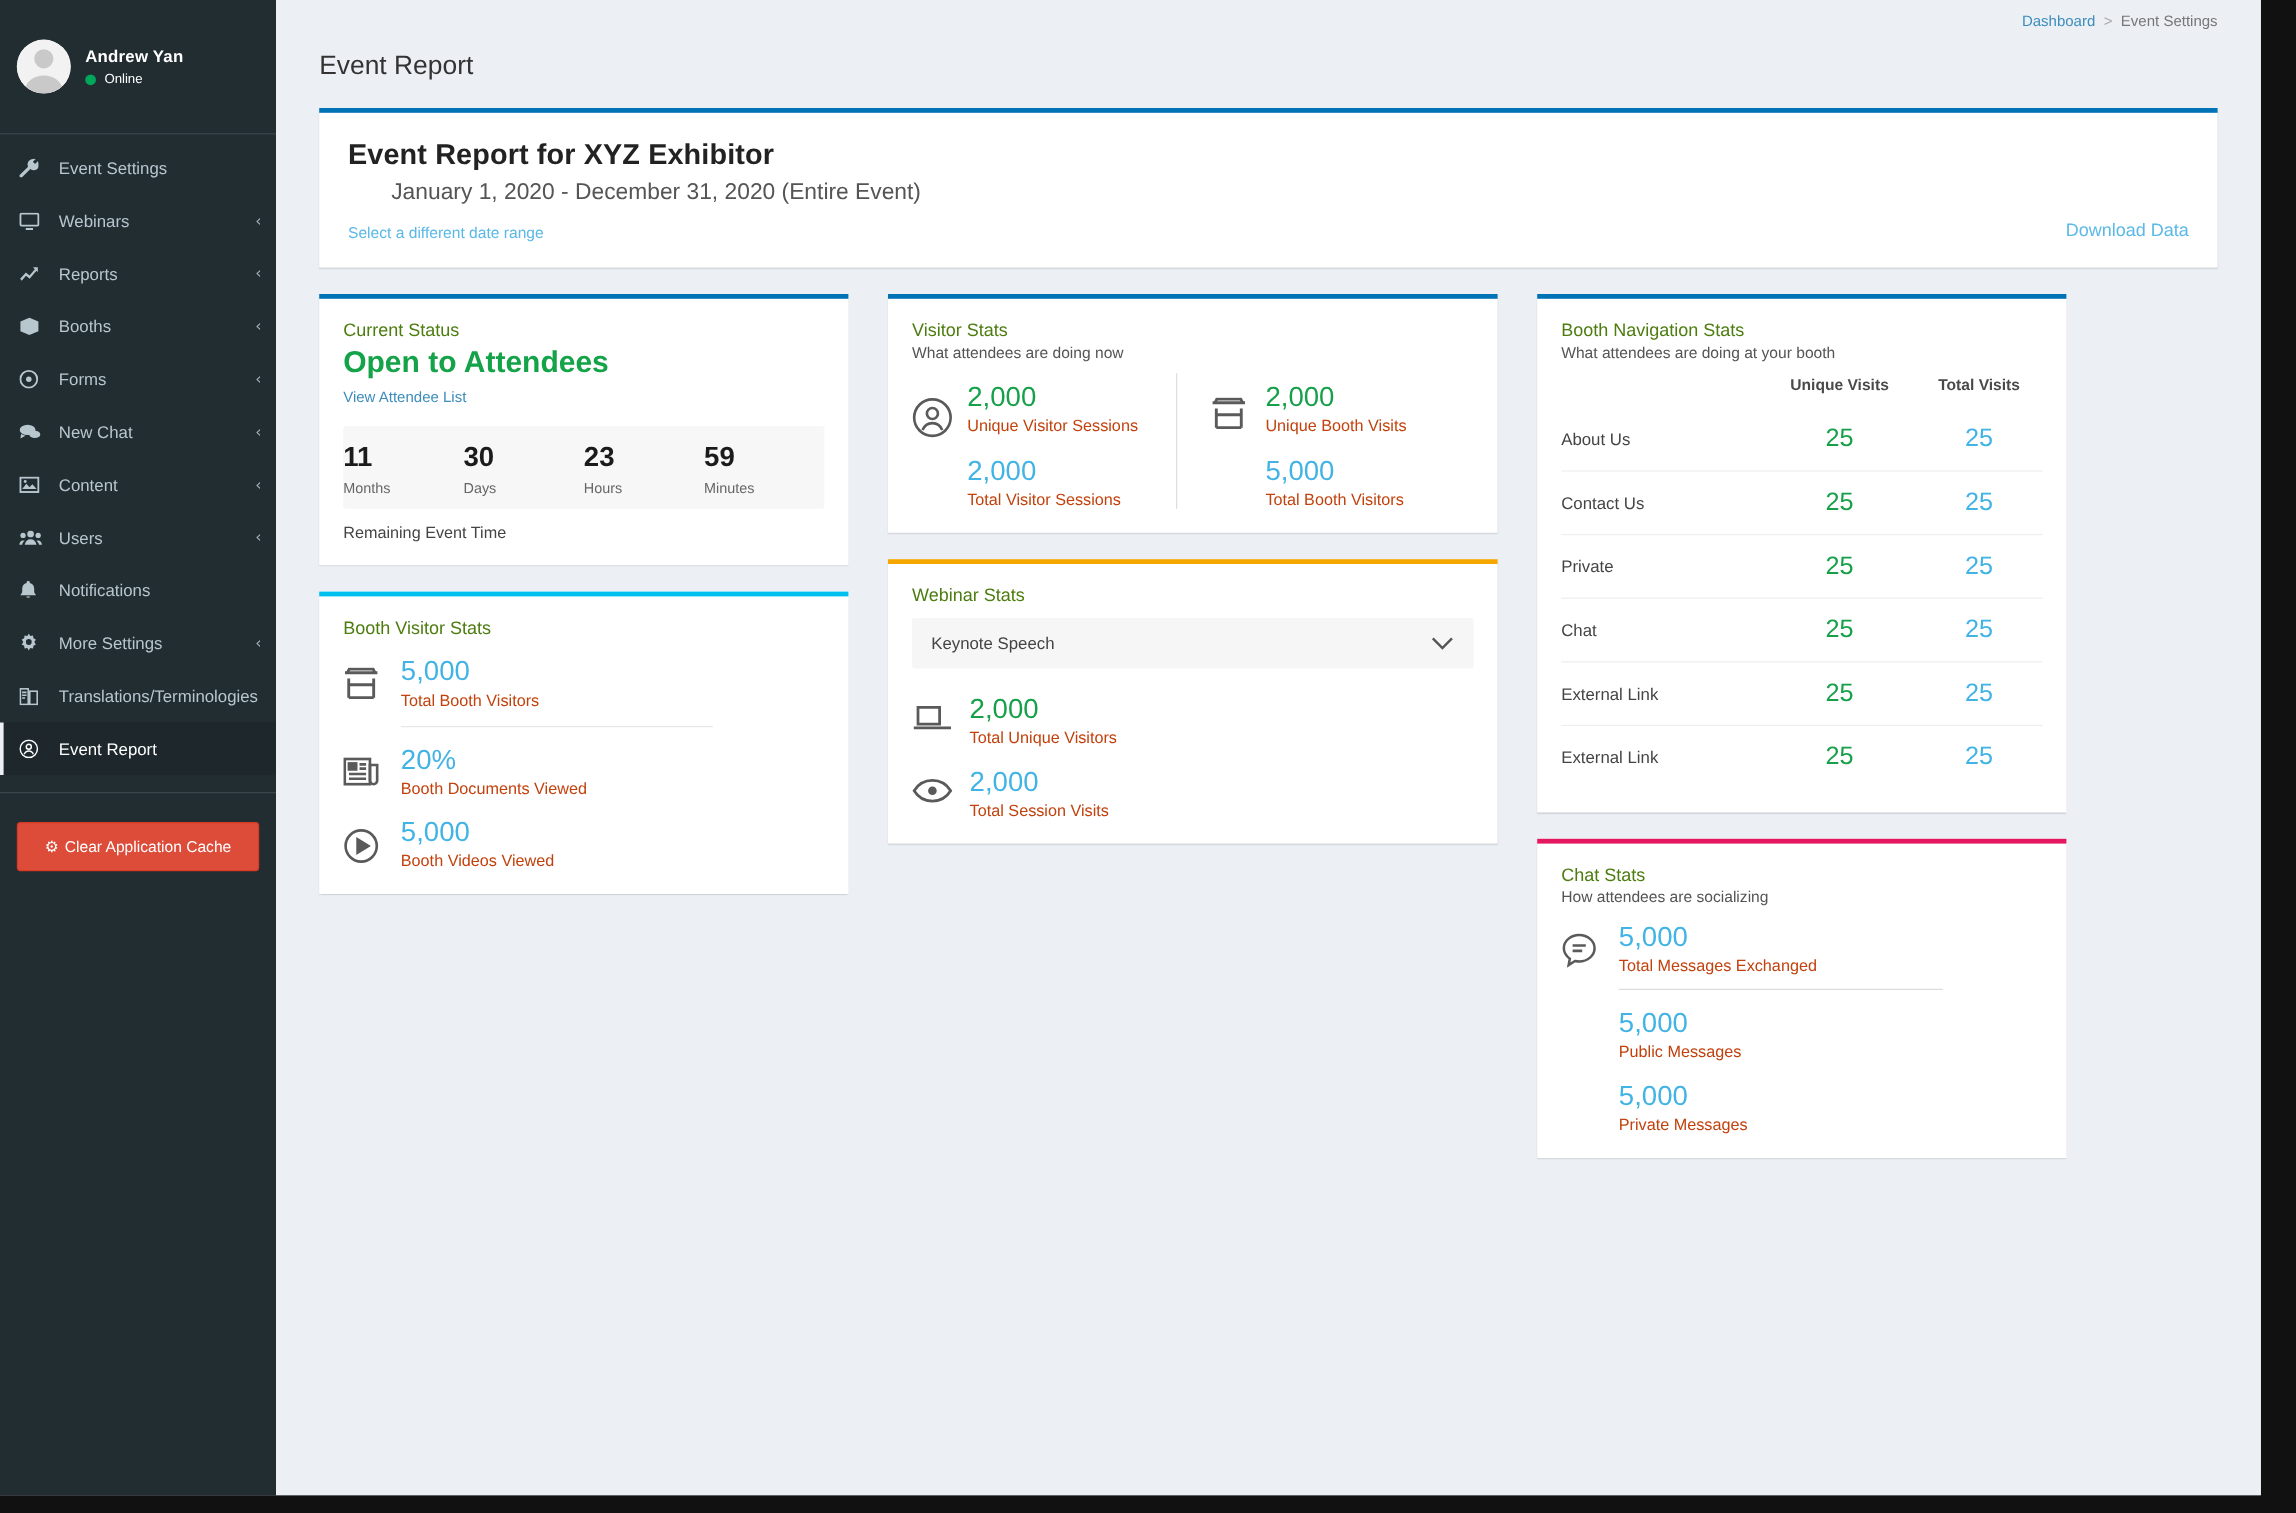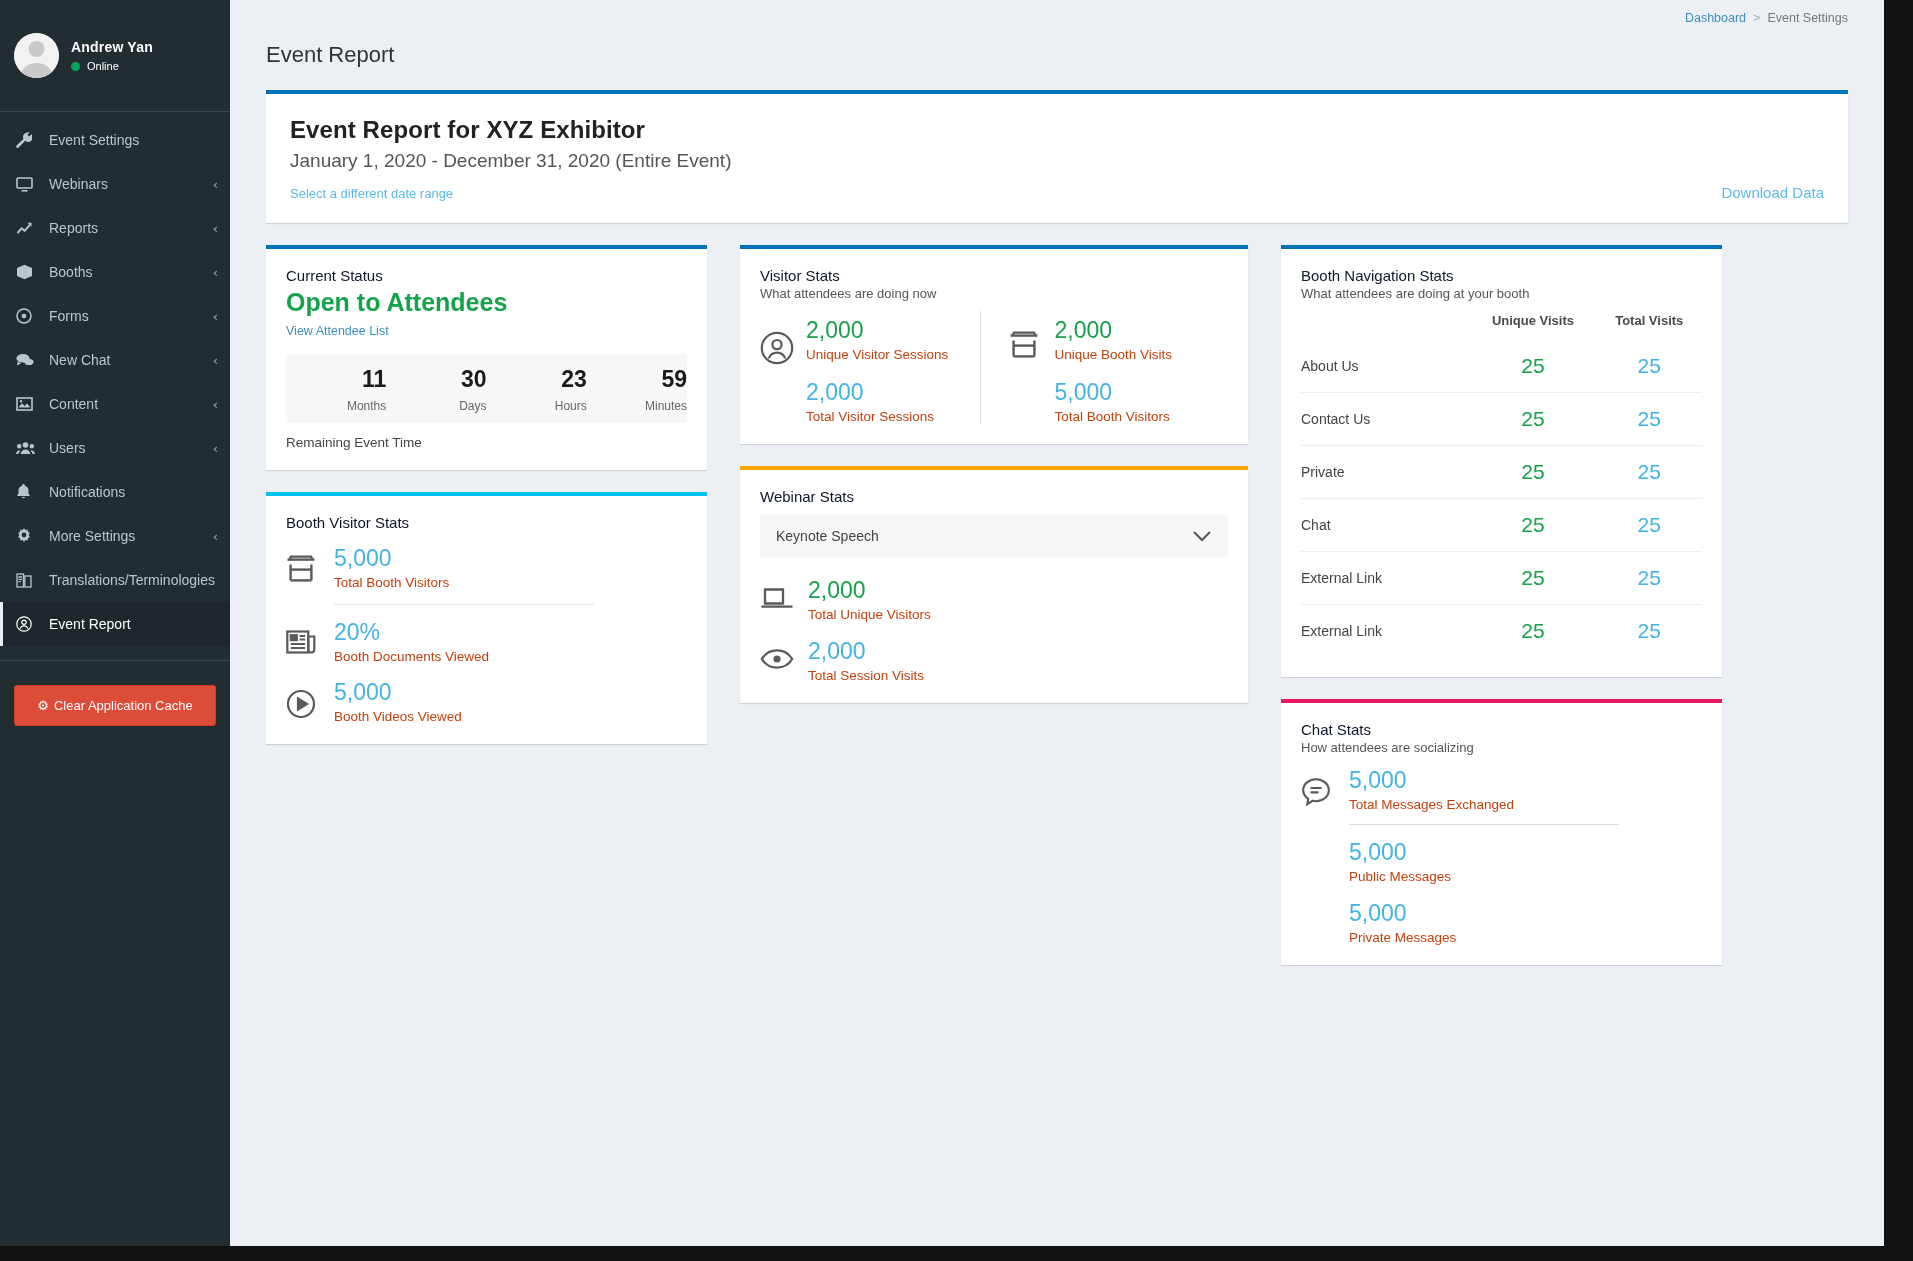--- a/index.html
+++ b/index.html
@@ -114,47 +114,47 @@
   
   .card {
     background: #ffffff;
     border-top: 4px solid #3c8dbc;
     box-shadow: 0 1px 1px rgba(0,0,0,.12);
     position: relative;
     margin-bottom: 22px;
   }
   .card-body { padding: 18px 20px 20px 20px; }
   .card-title {
-    color: #0f172a; font-size: 15px; margin-bottom: 2px;
+    color: #4d7c0f; font-size: 15px; margin-bottom: 2px;
   }
   .card-sub { font-size: 13px; color: #555; margin-bottom: 4px; }
 
   
   .report-card .card-body { padding: 22px 24px 22px 24px; }
   .report-h1 { font-size: 24px; color: #222; font-weight: bold; letter-spacing: .1px; }
-  .report-h2 { font-size: 19px; color: #555; margin-top: 6px; }
+  .report-h2 { font-size: 19px; color: #555; margin-top: 6px; margin-left: 36px; }
   .report-row { display: flex; align-items: flex-end; justify-content: space-between; margin-top: 12px; }
   .link { color: #5bb9e8; font-size: 13px; cursor: pointer; text-decoration: none; }
   .link-dl { color: #5bb9e8; font-size: 15px; cursor: pointer; text-decoration: none; }
 
   .grid {
     display: flex; gap: 33px; align-items: flex-start;
   }
   .col-a { width: 441px; }
   .col-b { width: 508px; }
   .col-c { width: 441px; }
 
   
   .status-big { font-size: 25px; color: #15a349; font-weight: bold; margin-top: 4px; }
   .status-link { display: inline-block; margin-top: 7px; font-size: 12.5px; color: #3c8dbc; cursor: pointer;}
   .timer {
     background: #f7f7f7; margin-top: 15px;
     display: flex; padding: 12px 0 10px 0; border-radius: 2px;
   }
-  .timer-cell { flex: 1; text-align: right; }
+  .timer-cell { flex: 1; text-align: left; }
   .timer-num { font-size: 23px; font-weight: bold; color: #1b1b1b; }
   .timer-lbl { font-size: 12px; color: #666; margin-top: 6px; }
   .timer-foot { font-size: 13.5px; color: #444; margin-top: 12px; }
 
   
   .vs-row { display: flex; margin-top: 10px; }
   .vs-half { flex: 1; display: flex; align-items: flex-start; padding-top: 6px; }
   .vs-half.right { border-left: 1px solid #dddddd; padding-left: 28px; }
   .vs-icon { width: 46px; min-width: 46px; color: #5a5a5a; padding-top: 14px; }
   .num-green { font-size: 23px; color: #17a04a; font-weight: normal; }

